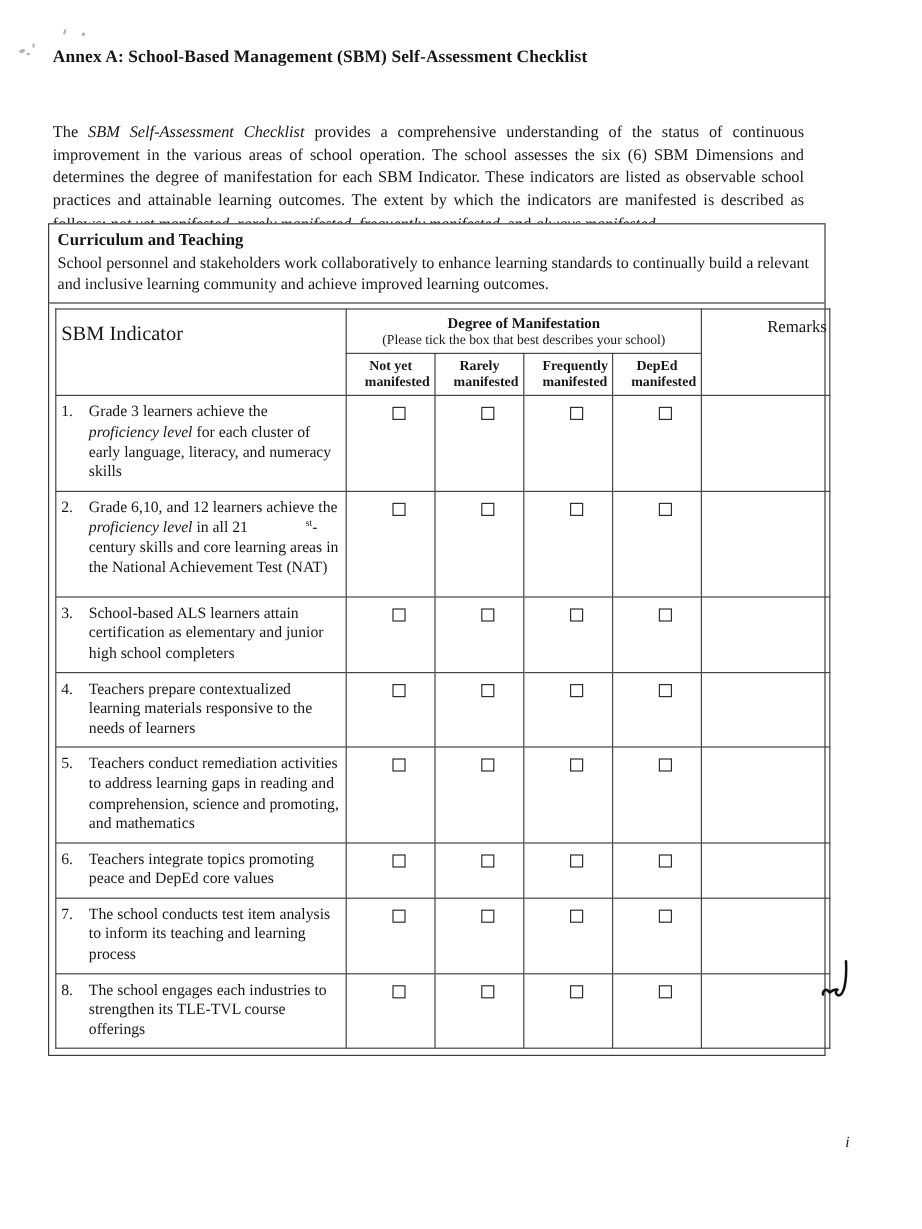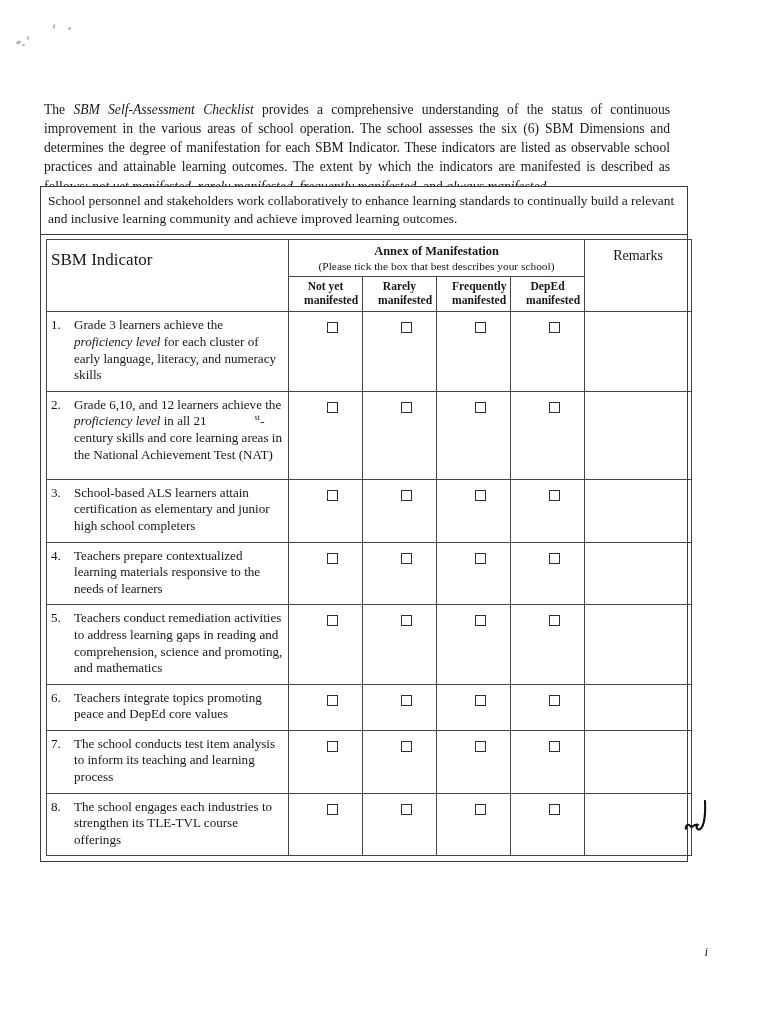--- a/index.html
+++ b/index.html
@@ -122,21 +122,21 @@
     font-size: 12.4px;
     font-weight: bold;
     line-height: 15px;
   }
   .dom-sub {
     font-size: 11.4px;
     font-weight: normal;
     line-height: 14px;
   }
   th.rem-head {
-    text-align: center;
+    text-align: right;
     vertical-align: middle;
     font-size: 14px;
     font-weight: normal;
     padding: 8px 2px;
   }
   th.scale-head {
     text-align: center;
     vertical-align: middle;
     font-size: 11.6px;
     font-weight: bold;
@@ -205,44 +205,46 @@
 <body>
 
 <div class="page">
 
   <span class="speck s1"></span>
   <span class="speck s2"></span>
   <span class="speck s3"></span>
   <span class="speck s4"></span>
   <span class="speck s5"></span>
 
+  <div class="doc-title">Annex A: School-Based Management (SBM) Self-Assessment Checklist</div>
 
   <p class="intro"><span>The </span><em>SBM Self-Assessment Checklist</em><span> provides a comprehensive understanding of the status of continuous improvement in the various areas of school operation. The school assesses the six (6) SBM Dimensions and determines the degree of manifestation for each SBM Indicator. These indicators are listed as observable school practices and attainable learning outcomes. The extent by which the indicators are manifested is described as follows: </span><em>not yet manifested, rarely manifested, frequently manifested,</em><span> and </span><em>always manifested</em><span>.</span></p>
 
   <div class="frame">
 
     <div class="dimension-head">
+      <div class="dimension-title">Curriculum and Teaching</div>
       <div class="dimension-desc">School personnel and stakeholders work collaboratively to enhance learning standards to continually build a relevant and inclusive learning community and achieve improved learning outcomes.</div>
     </div>
 
     <div class="grid-wrap">
       <table class="checklist">
         <colgroup>
           <col class="c-ind">
           <col class="c-box">
             <col class="c-box">
             <col class="c-box">
             <col class="c-box">
           <col class="c-rem">
         </colgroup>
         <thead>
           <tr>
             <th class="ind-head" rowspan="2">SBM Indicator</th>
             <th class="dom-head" colspan="4">
-              <div class="dom-title">Annex of Manifestation</div>
+              <div class="dom-title">Degree of Manifestation</div>
               <div class="dom-sub">(Please tick the box that best describes your school)</div>
             </th>
             <th class="rem-head" rowspan="2">Remarks</th>
           </tr>
           <tr id="scale-row">
               <th class="scale-head">
                 <div>Not yet</div>
                 <div>manifested</div>
               </th>
               <th class="scale-head">

